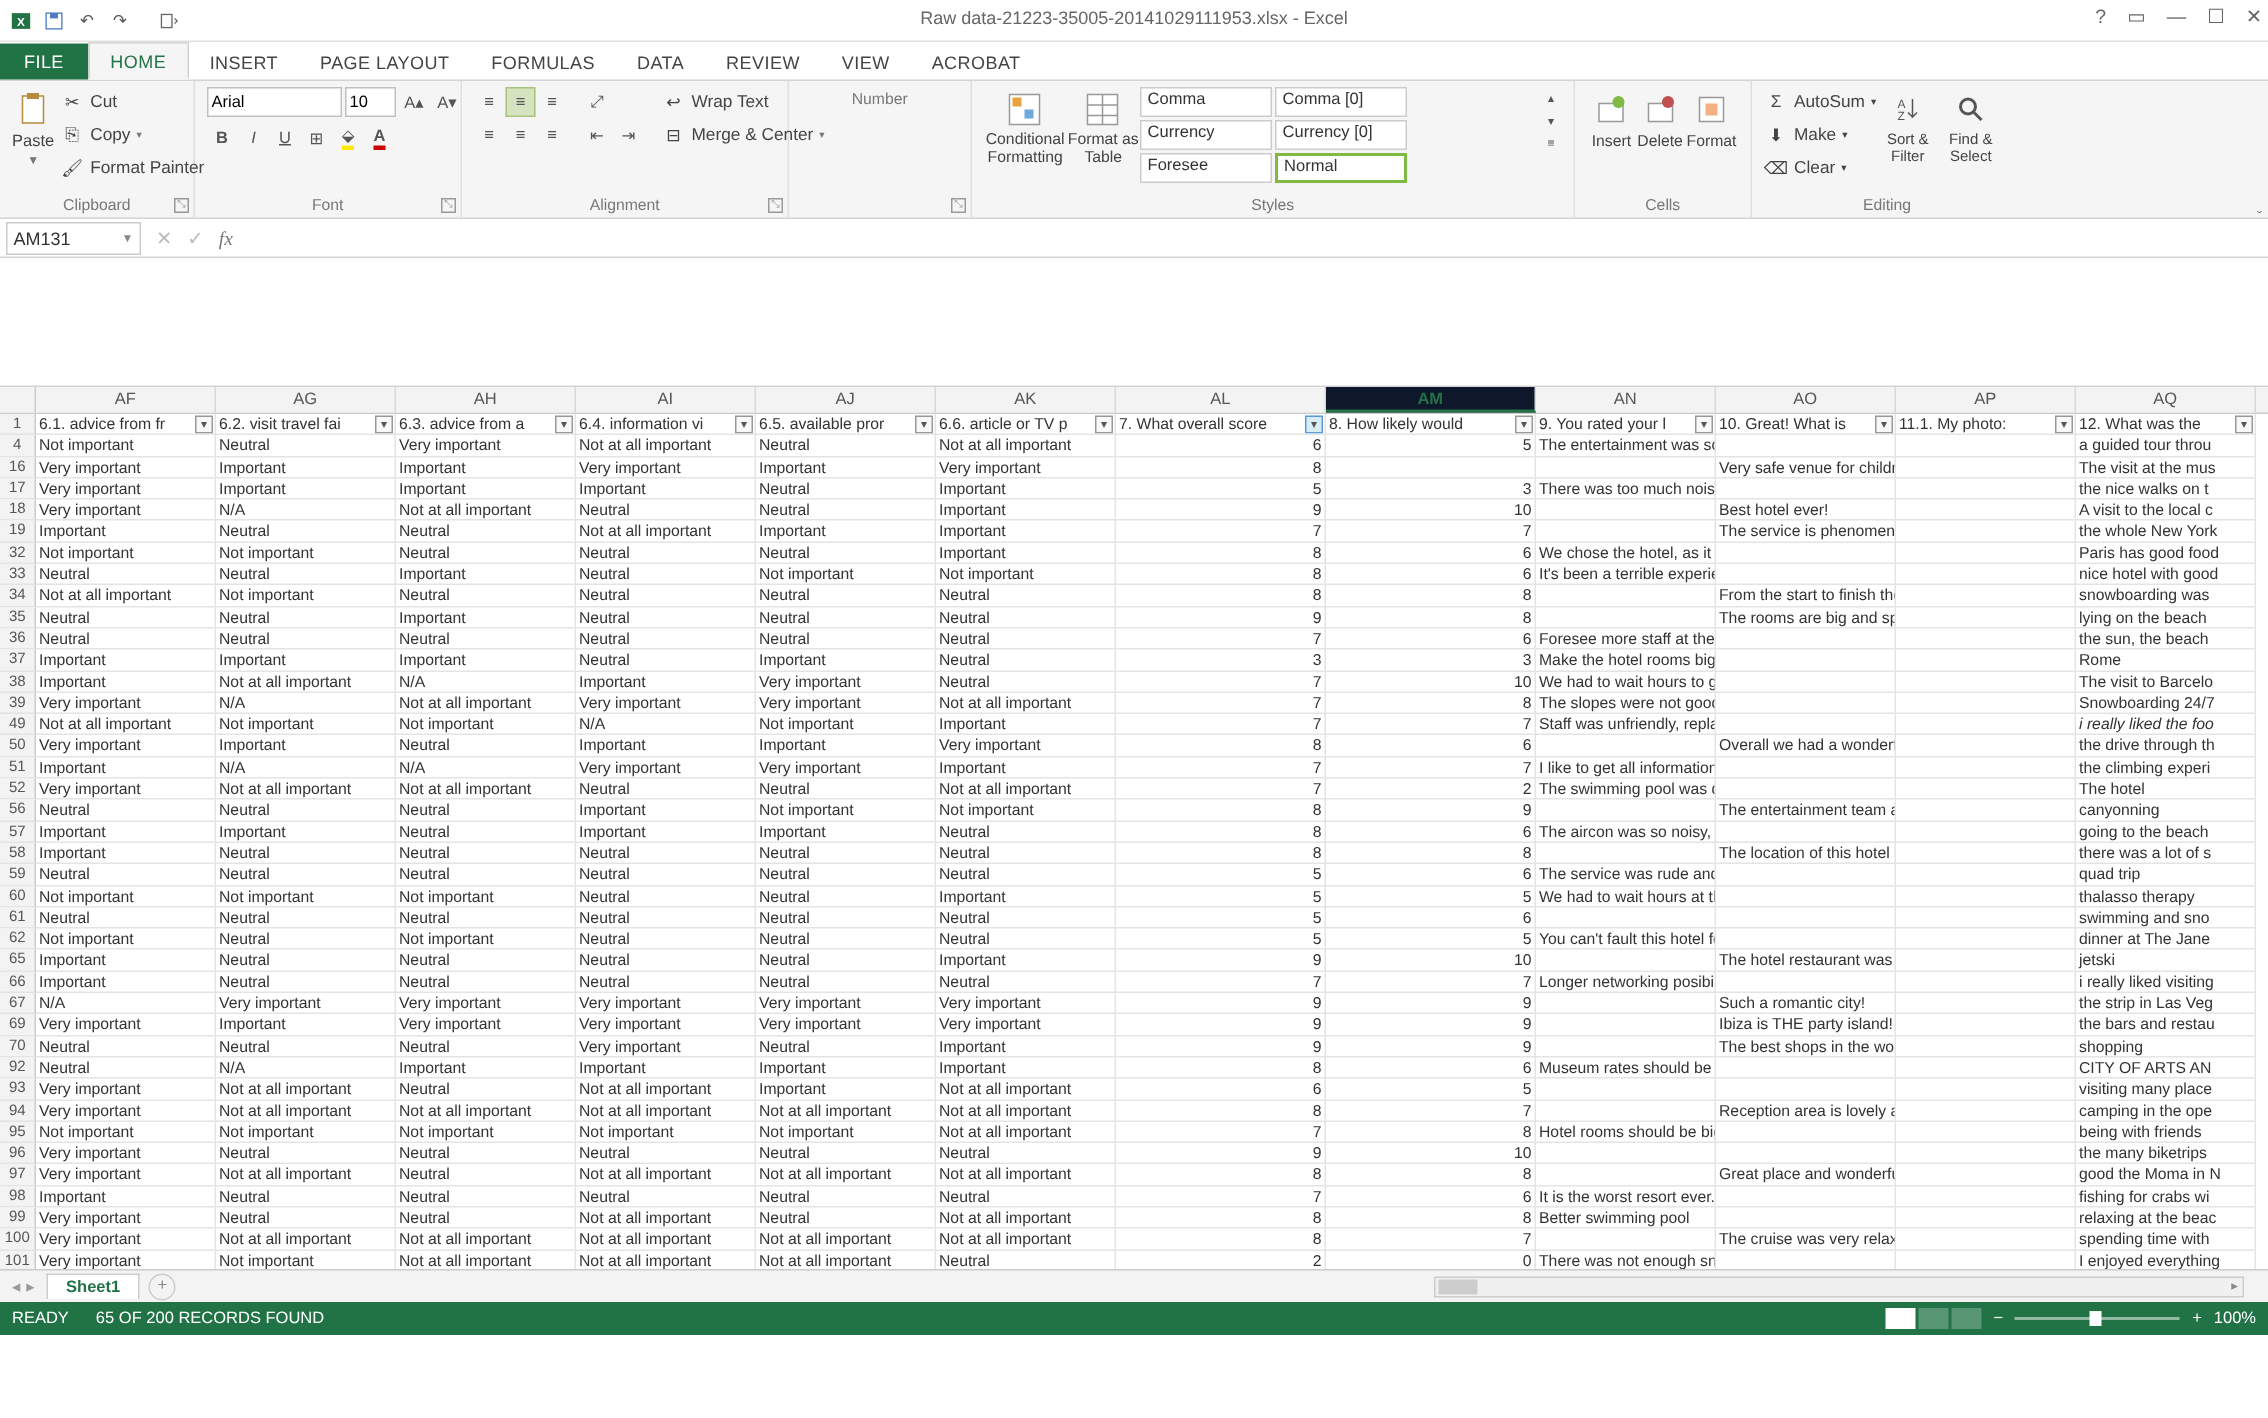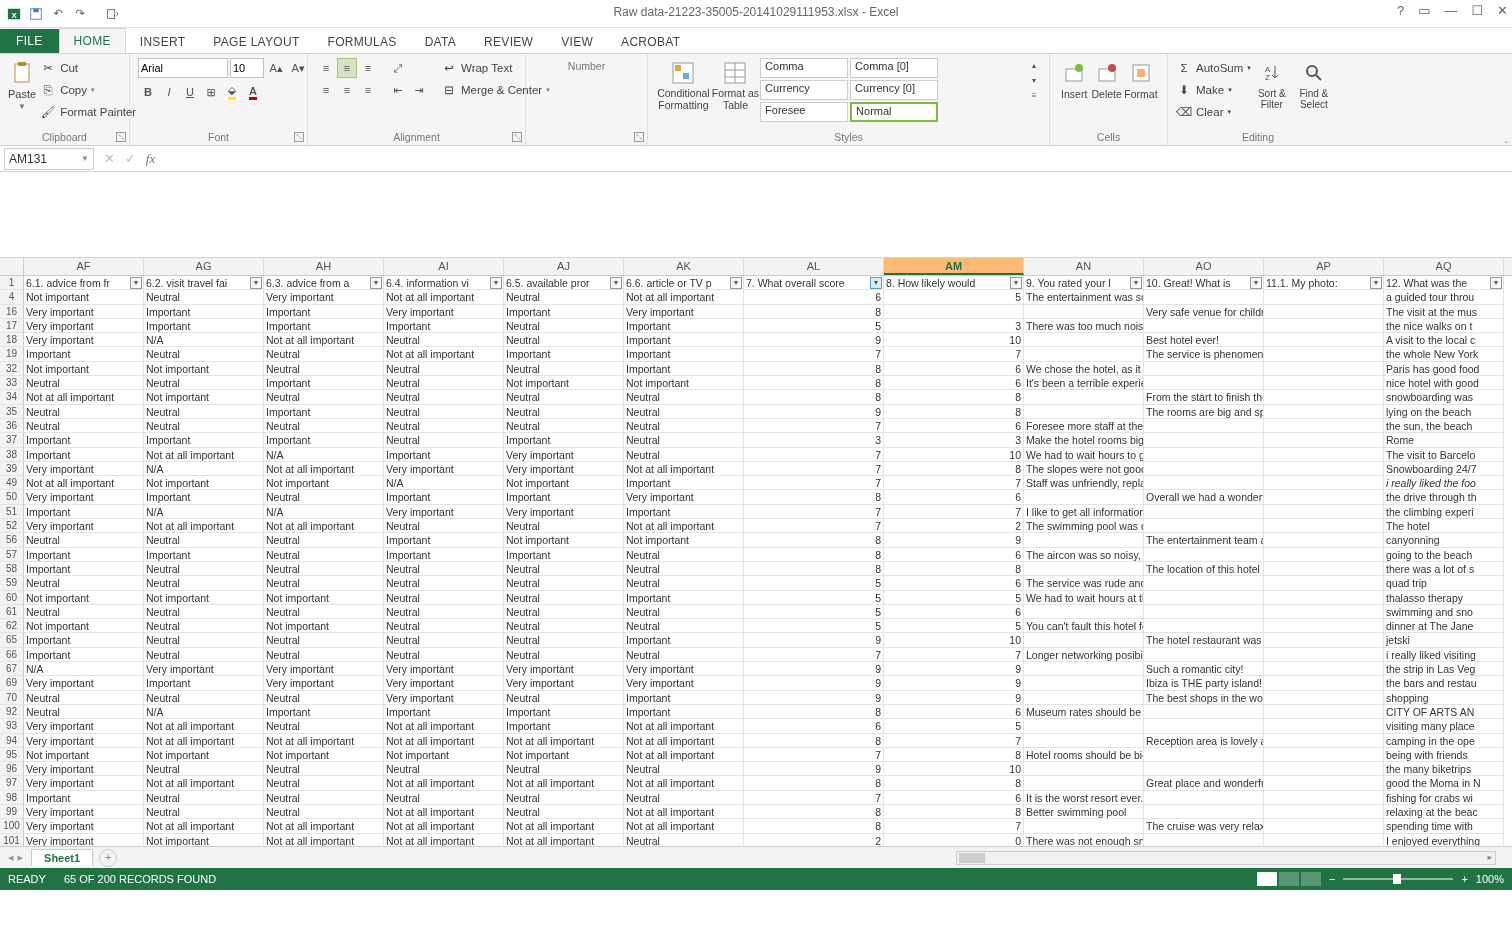--- a/index.html
+++ b/index.html
@@ -47,21 +47,21 @@
 .fx-input { flex:1; border:none; height:22px; font-size:12px; padding:0 4px; }
 
 
 .blank-gap { height:86px; border-bottom:1px solid #d4d4d4; background:#fff; }
 
 
 .grid-wrap { position:relative; height:588px; overflow:hidden; background:#fff; }
 .col-headers { display:flex; height:18px; background:#f3f3f3; border-bottom:1px solid #ccc; }
 .corner { width:24px; border-right:1px solid #ccc; background:#f3f3f3; }
 .ch { border-right:1px solid #d8d8d8; text-align:center; font-size:11px; color:#555; line-height:17px; background:#f3f3f3; flex-shrink:0; }
-.ch.active { background:#fdba74; border-bottom:2px solid #217346; color:#217346; font-weight:600; }
+.ch.active { background:#0f172a; border-bottom:2px solid #217346; color:#217346; font-weight:600; }
 .rows { position:relative; }
 .row { display:flex; height:14.3px; }
 .rh { width:24px; background:#f3f3f3; border-right:1px solid #ccc; border-bottom:1px solid #e4e4e4; text-align:center; font-size:10px; color:#555; line-height:14px; flex-shrink:0; }
 .cell { border-right:1px solid #e4e4e4; border-bottom:1px solid #e4e4e4; font-family:Arial; font-size:10.5px; padding:0 2px; line-height:14px; overflow:hidden; white-space:nowrap; flex-shrink:0; }
 .cell.num { text-align:right; }
 .hdr-row .cell { font-weight:400; background:#fff; position:relative; }
 .filter-glyph { position:absolute; right:1px; top:1px; width:12px; height:12px; border:1px solid #999; background:#f8f8f8; font-size:8px; line-height:10px; text-align:center; color:#555; }
 .filter-glyph.active { background:#d9edf7; border-color:#5b9bd5; }
 
 

